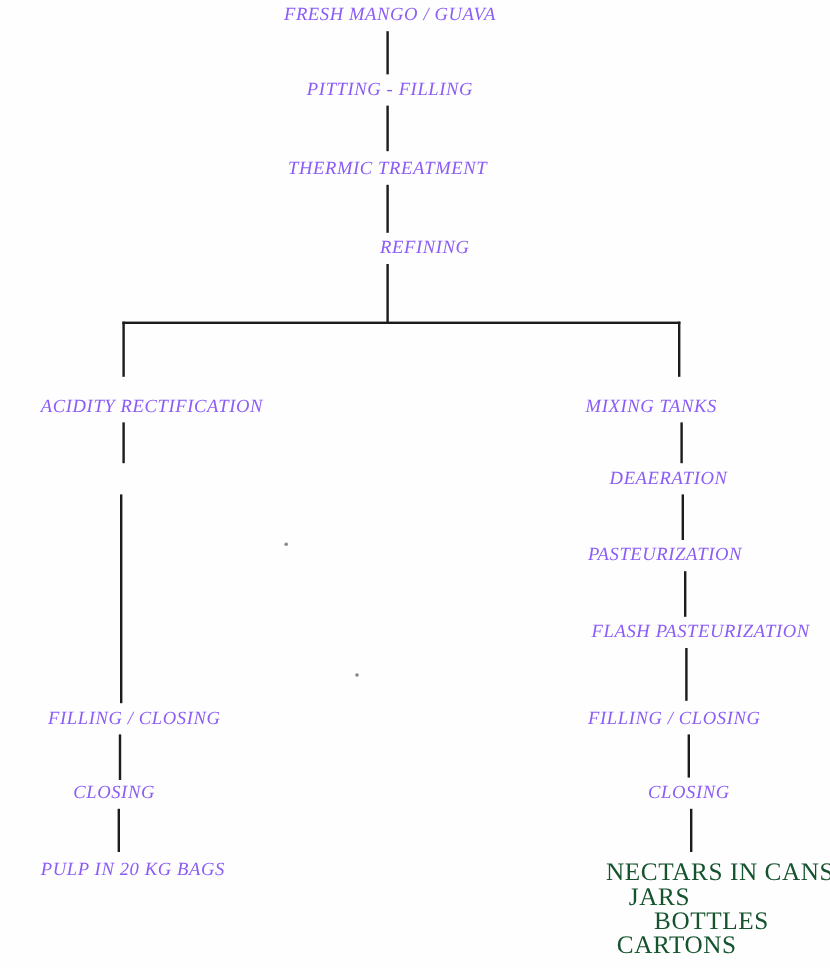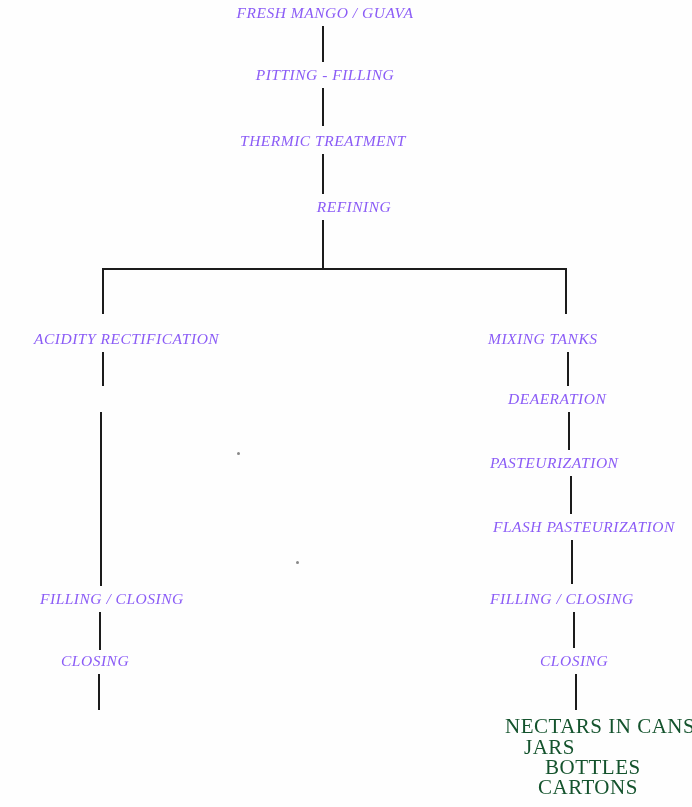--- a/index.html
+++ b/index.html
@@ -78,20 +78,21 @@
   <div class="vline" style="left:100px;top:412px;height:174px;"></div>
 
   <div class="node" style="top:590px;left:40px;">FILLING / CLOSING</div>
 
   <div class="vline" style="left:99px;top:612px;height:38px;"></div>
 
   <div class="node" style="top:652px;left:61px;">CLOSING</div>
 
   <div class="vline" style="left:98px;top:674px;height:36px;"></div>
 
+  <div class="node" style="top:716px;left:34px;">PULP IN 20 KG BAGS</div>
 
   <div class="node" style="top:330px;left:448px;margin-left:40px;">MIXING TANKS</div>
 
   <div class="vline" style="left:567px;top:352px;height:34px;"></div>
 
   <div class="node" style="top:390px;left:508px;">DEAERATION</div>
 
   <div class="vline" style="left:568px;top:412px;height:38px;"></div>
 
   <div class="node" style="top:454px;left:490px;">PASTEURIZATION</div>
@@ -106,18 +107,18 @@
 
   <div class="vline" style="left:573px;top:612px;height:36px;"></div>
 
   <div class="node" style="top:652px;left:540px;">CLOSING</div>
 
   <div class="vline" style="left:575px;top:674px;height:36px;"></div>
 
   <div class="outlist" style="top:714px;left:505px;">NECTARS IN CANS</div>
   <div class="outlist" style="top:735px;left:524px;">JARS</div>
   <div class="outlist" style="top:755px;left:545px;">BOTTLES</div>
-  <div class="outlist" style="top:775px;left:538px;">CARTONS</div>
+  <div class="outlist" style="top:775px;left:514px;">CARTONS</div>
 
   <div class="speck" style="left:237px;top:452px;"></div>
   <div class="speck" style="left:296px;top:561px;"></div>
 
 </div>
 
 </body></html>

